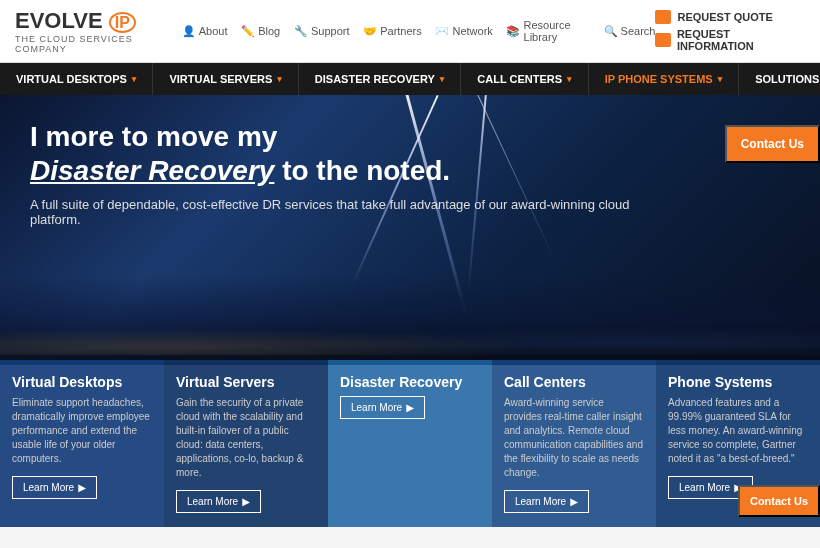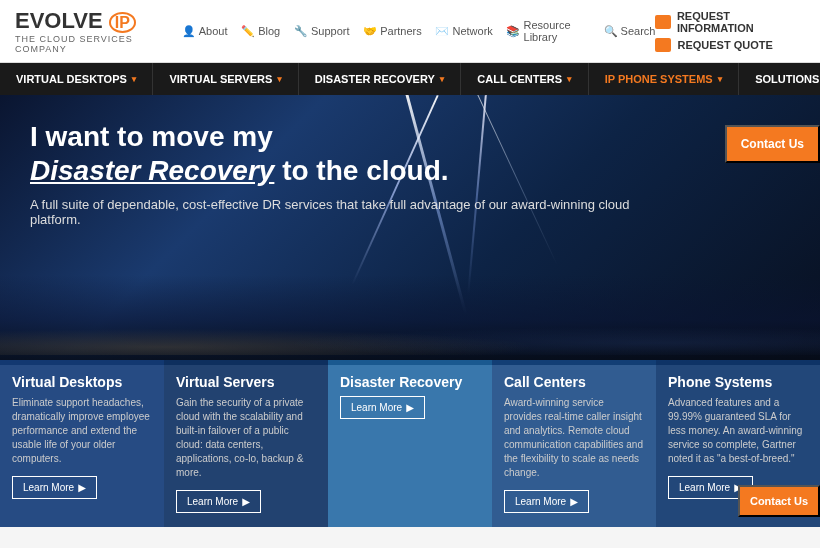--- a/index.html
+++ b/index.html
@@ -88,25 +88,25 @@
     </a>
     <a href="#">
       <span class="nav-icon">🔍</span>
       <span>Search</span>
     </a>
   </nav>
 
   <div class="header-actions">
     <a href="#" class="header-btn">
       <span class="btn-icon" style="background:#f47920; width:16px; height:14px; border-radius:2px; display:inline-block;"></span>
-      <span>REQUEST INFORMATION</span>
+      <span>REQUEST QUOTE</span>
     </a>
     <a href="#" class="header-btn">
       <span class="btn-icon" style="background:#f47920; width:16px; height:14px; border-radius:2px; display:inline-block;"></span>
-      <span>REQUEST QUOTE</span>
+      <span>REQUEST INFORMATION</span>
     </a>
   </div>
 </div>
 
 <nav class="navbar">
   <div class="navbar-item">
     <span>VIRTUAL DESKTOPS</span>
     <span class="arrow">▾</span>
   </div>
   <div class="navbar-item">
@@ -138,23 +138,23 @@
   <div style="position:absolute;top:0;left:53%;width:3px;height:220px;background:linear-gradient(to bottom,rgba(255,255,255,0.9),rgba(160,190,255,0.5),transparent);transform:skewX(15deg);z-index:2;"></div>
   <div style="position:absolute;top:0;left:58%;width:2px;height:200px;background:linear-gradient(to bottom,rgba(240,240,255,0.85),rgba(150,180,255,0.4),transparent);transform:skewX(-8deg) rotate(-3deg);z-index:2;"></div>
   <div style="position:absolute;top:0;left:63%;width:1px;height:170px;background:linear-gradient(to bottom,rgba(255,255,255,0.7),rgba(200,220,255,0.3),transparent);transform:skewX(25deg);z-index:2;"></div>
 
   <div style="position:absolute;bottom:0;left:0;right:0;height:90px;background:linear-gradient(to top,rgba(5,10,20,0.9) 0%,rgba(10,20,50,0.6) 50%,transparent 100%);z-index:3;"></div>
 
   <div style="position:absolute;bottom:10px;left:0;right:0;height:40px;z-index:4;background: radial-gradient(ellipse at 20% 80%, rgba(255,200,100,0.15) 0%, transparent 40%), radial-gradient(ellipse at 80% 70%, rgba(100,150,255,0.1) 0%, transparent 40%);"></div>
 
   <div class="hero-content" style="position:relative;z-index:10;">
     <div class="hero-title">
-      <span>I want to move my</span><br>
+      <span>I more to move my</span><br>
       <em class="hero-title-italic">Disaster Recovery</em>
-      <span>to the cloud.</span>
+      <span>to the noted.</span>
     </div>
     <div class="hero-subtitle">A full suite of dependable, cost-effective DR services that take full advantage of our award-winning cloud platform.</div>
   </div>
 
   <button class="contact-us-hero">Contact Us</button>
 </div>
 
 <div class="cards-row">
   <div class="card">
     <div class="card-title">Virtual Desktops</div>

